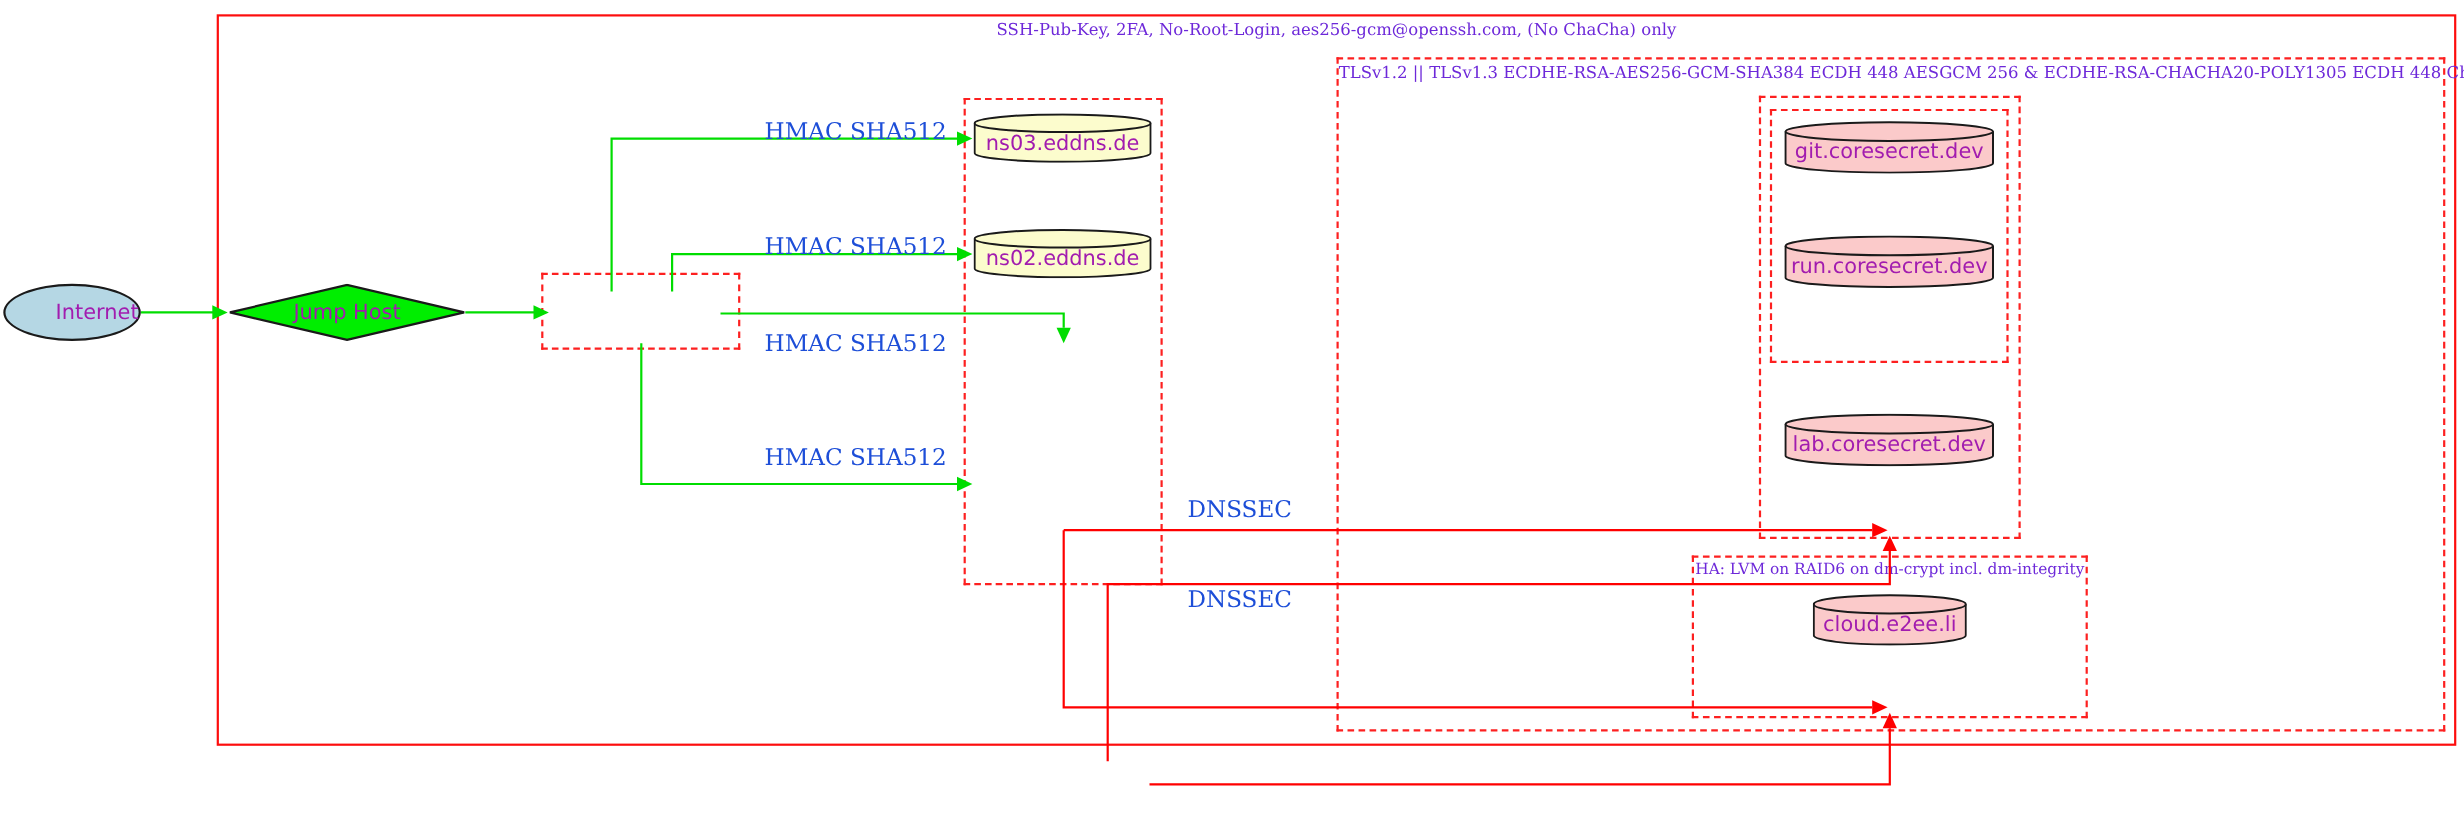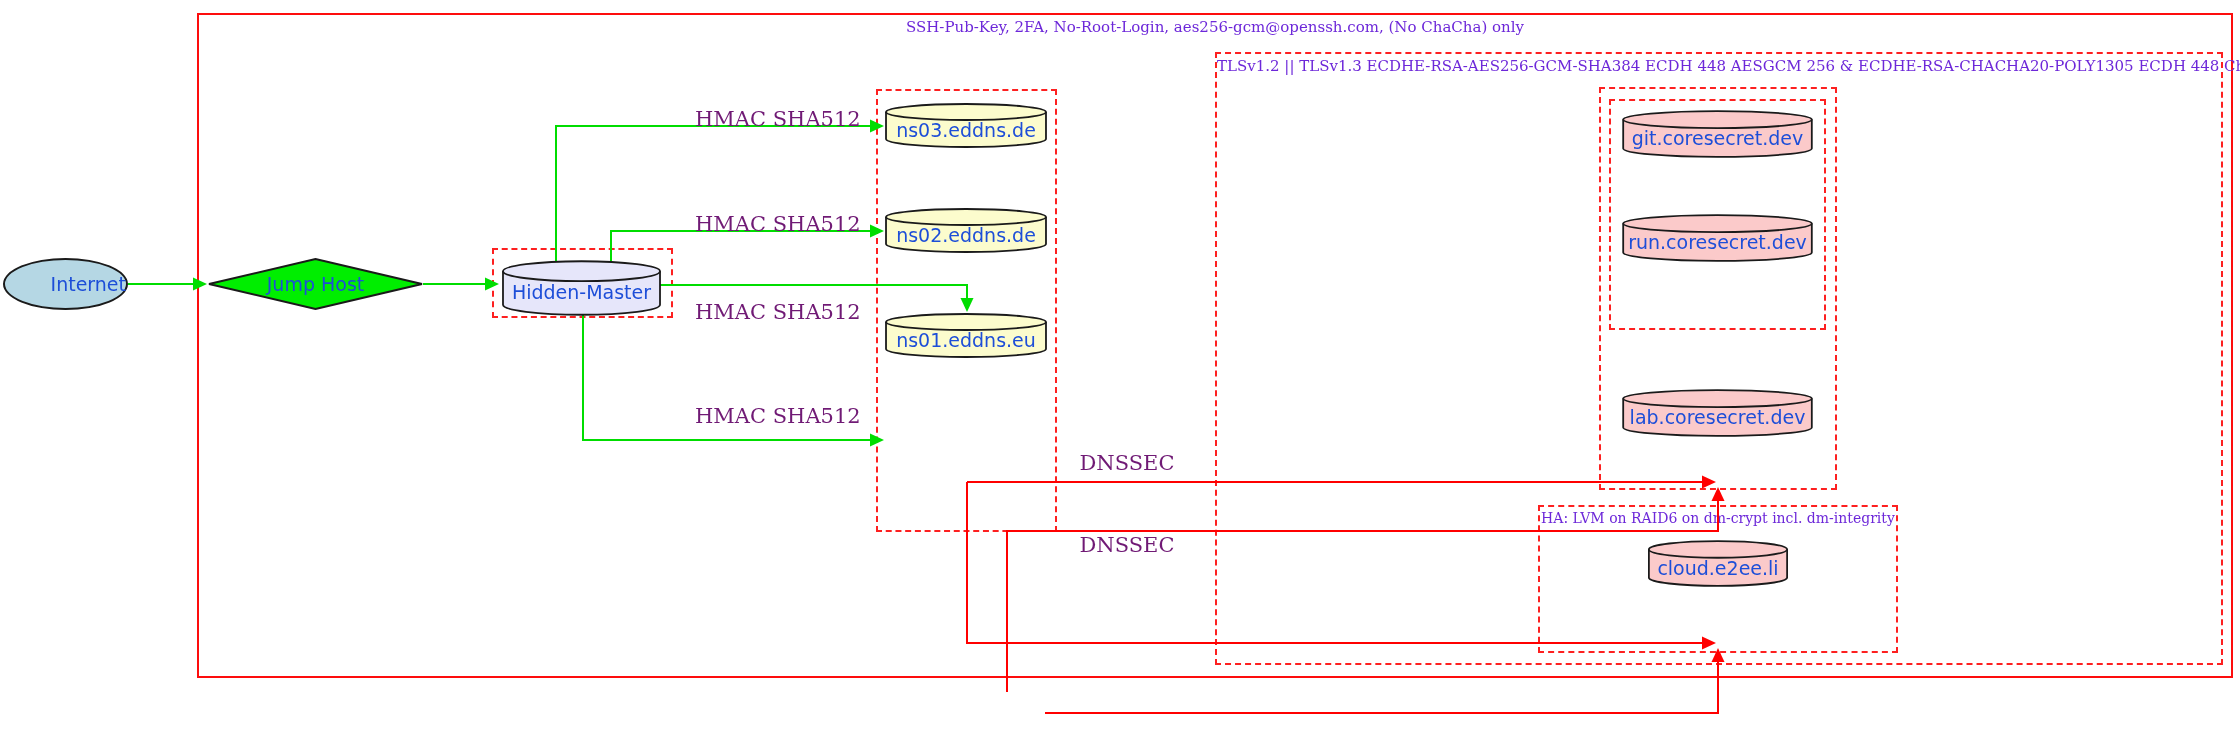--- a/index.html
+++ b/index.html
@@ -16,35 +16,35 @@
 
   
   svg.edges{position:absolute;left:0;top:0;z-index:2;}
   .gl{stroke:#00dd00;stroke-width:2;fill:none;}
   .ga{fill:#00dd00;stroke:none;}
   .rl{stroke:#ff0000;stroke-width:2;fill:none;}
   .ra{fill:#ff0000;stroke:none;}
 
   
   .node{position:absolute;z-index:3;display:flex;align-items:center;justify-content:center;box-sizing:border-box;}
-  .nlabel{position:relative;z-index:2;color:#1d4ed8;font-size:19px;line-height:1.1;white-space:nowrap;}
+  .nlabel{position:relative;z-index:2;color:#a21caf;font-size:19px;line-height:1.1;white-space:nowrap;}
   .ellipse{border:2px solid #1a1a1a;border-radius:50%;}
   .ellipse.blue{background:#b5d7e4;}
   .cyl .cylsvg{position:absolute;left:0;top:0;width:100%;height:100%;}
   .cyl .cylfill{stroke:#1a1a1a;stroke-width:1.8;}
   .cyl .cyllid{stroke:#1a1a1a;stroke-width:1.8;fill:none;}
   .cyl.lavender .cylfill{fill:#e6e6fa;}
   .cyl.yellow .cylfill{fill:#fcfccd;}
   .cyl.pink .cylfill{fill:#fbcaca;}
   .cyl .nlabel{padding-top:9px;}
   .diamond svg{position:absolute;left:0;top:0;width:100%;height:100%;}
   .diamond polygon{fill:#00ee00;stroke:#1a1a1a;stroke-width:2;}
 
   
-  .elabel{position:absolute;z-index:4;color:#701a75;text-align:center;white-space:nowrap;
+  .elabel{position:absolute;z-index:4;color:#1d4ed8;text-align:center;white-space:nowrap;
           font-family:"DejaVu Serif","Liberation Serif",serif;font-size:21px;line-height:1.15;}
 </style>
 </head>
 <body>
 
 <div class="canvas">
 
   <div class="cbox solid" style="left:197px;top:13px;width:2036px;height:665px;">
     <div class="boxlabel">SSH-Pub-Key, 2FA, No-Root-Login, aes256-gcm@openssh.com, (No ChaCha) only</div>
   </div>
@@ -102,70 +102,56 @@
     <span class="nlabel">Internet</span>
   </div>
 
   <div class="node diamond" style="left:208px;top:258px;width:215px;height:52px;">
     <svg viewBox="0 0 216 52" preserveAspectRatio="none">
       <polygon points="1,26 108,1 215,26 108,51" vector-effect="non-scaling-stroke"></polygon>
     </svg>
     <span class="nlabel">Jump Host</span>
   </div>
 
-  <div class="node cyl lavender" style="left:502px;top:260px;width:159px;height:56px;">
-    <svg class="cylsvg" viewBox="0 0 160 45" preserveAspectRatio="none">
-      <path class="cylfill" vector-effect="non-scaling-stroke" d="M1,9 L1,36 A79,8 0 0 0 159,36 L159,9 A79,8 0 0 0 1,9 Z"></path>
-      <path class="cyllid" vector-effect="non-scaling-stroke" d="M1,9 A79,8 0 0 0 159,9"></path>
-    </svg>
-    <span class="nlabel">Hidden-Master</span>
-  </div>
 
   <div class="node cyl yellow" style="left:885px;top:103px;width:162px;height:45px;">
     <svg class="cylsvg" viewBox="0 0 160 45" preserveAspectRatio="none">
       <path class="cylfill" vector-effect="non-scaling-stroke" d="M1,9 L1,36 A79,8 0 0 0 159,36 L159,9 A79,8 0 0 0 1,9 Z"></path>
       <path class="cyllid" vector-effect="non-scaling-stroke" d="M1,9 A79,8 0 0 0 159,9"></path>
     </svg>
     <span class="nlabel">ns03.eddns.de</span>
   </div>
 
   <div class="node cyl yellow" style="left:885px;top:208px;width:162px;height:45px;border-radius:16px;">
     <svg class="cylsvg" viewBox="0 0 160 45" preserveAspectRatio="none">
       <path class="cylfill" vector-effect="non-scaling-stroke" d="M1,9 L1,36 A79,8 0 0 0 159,36 L159,9 A79,8 0 0 0 1,9 Z"></path>
       <path class="cyllid" vector-effect="non-scaling-stroke" d="M1,9 A79,8 0 0 0 159,9"></path>
     </svg>
     <span class="nlabel">ns02.eddns.de</span>
   </div>
 
-  <div class="node cyl yellow" style="left:885px;top:313px;width:162px;height:45px;">
-    <svg class="cylsvg" viewBox="0 0 160 45" preserveAspectRatio="none">
-      <path class="cylfill" vector-effect="non-scaling-stroke" d="M1,9 L1,36 A79,8 0 0 0 159,36 L159,9 A79,8 0 0 0 1,9 Z"></path>
-      <path class="cyllid" vector-effect="non-scaling-stroke" d="M1,9 A79,8 0 0 0 159,9"></path>
-    </svg>
-    <span class="nlabel">ns01.eddns.eu</span>
-  </div>
 
 
   <div class="node cyl pink" style="left:1622px;top:110px;width:191px;height:48px;">
     <svg class="cylsvg" viewBox="0 0 160 45" preserveAspectRatio="none">
       <path class="cylfill" vector-effect="non-scaling-stroke" d="M1,9 L1,36 A79,8 0 0 0 159,36 L159,9 A79,8 0 0 0 1,9 Z"></path>
       <path class="cyllid" vector-effect="non-scaling-stroke" d="M1,9 A79,8 0 0 0 159,9"></path>
     </svg>
     <span class="nlabel">git.coresecret.dev</span>
   </div>
 
   <div class="node cyl pink" style="left:1622px;top:214px;width:191px;height:48px;">
     <svg class="cylsvg" viewBox="0 0 160 45" preserveAspectRatio="none">
       <path class="cylfill" vector-effect="non-scaling-stroke" d="M1,9 L1,36 A79,8 0 0 0 159,36 L159,9 A79,8 0 0 0 1,9 Z"></path>
       <path class="cyllid" vector-effect="non-scaling-stroke" d="M1,9 A79,8 0 0 0 159,9"></path>
     </svg>
     <span class="nlabel">run.coresecret.dev</span>
   </div>
 
-  <div class="node cyl pink" style="left:1622px;top:389px;width:191px;height:48px;">
+  <div class="node cyl pink" style="left:1622px;top:376px;width:191px;height:48px;">
     <svg class="cylsvg" viewBox="0 0 160 45" preserveAspectRatio="none">
       <path class="cylfill" vector-effect="non-scaling-stroke" d="M1,9 L1,36 A79,8 0 0 0 159,36 L159,9 A79,8 0 0 0 1,9 Z"></path>
       <path class="cyllid" vector-effect="non-scaling-stroke" d="M1,9 A79,8 0 0 0 159,9"></path>
     </svg>
     <span class="nlabel">lab.coresecret.dev</span>
   </div>
 
   <div class="node cyl pink" style="left:1648px;top:540px;width:140px;height:47px;">
     <svg class="cylsvg" viewBox="0 0 160 45" preserveAspectRatio="none">
       <path class="cylfill" vector-effect="non-scaling-stroke" d="M1,9 L1,36 A79,8 0 0 0 159,36 L159,9 A79,8 0 0 0 1,9 Z"></path>

